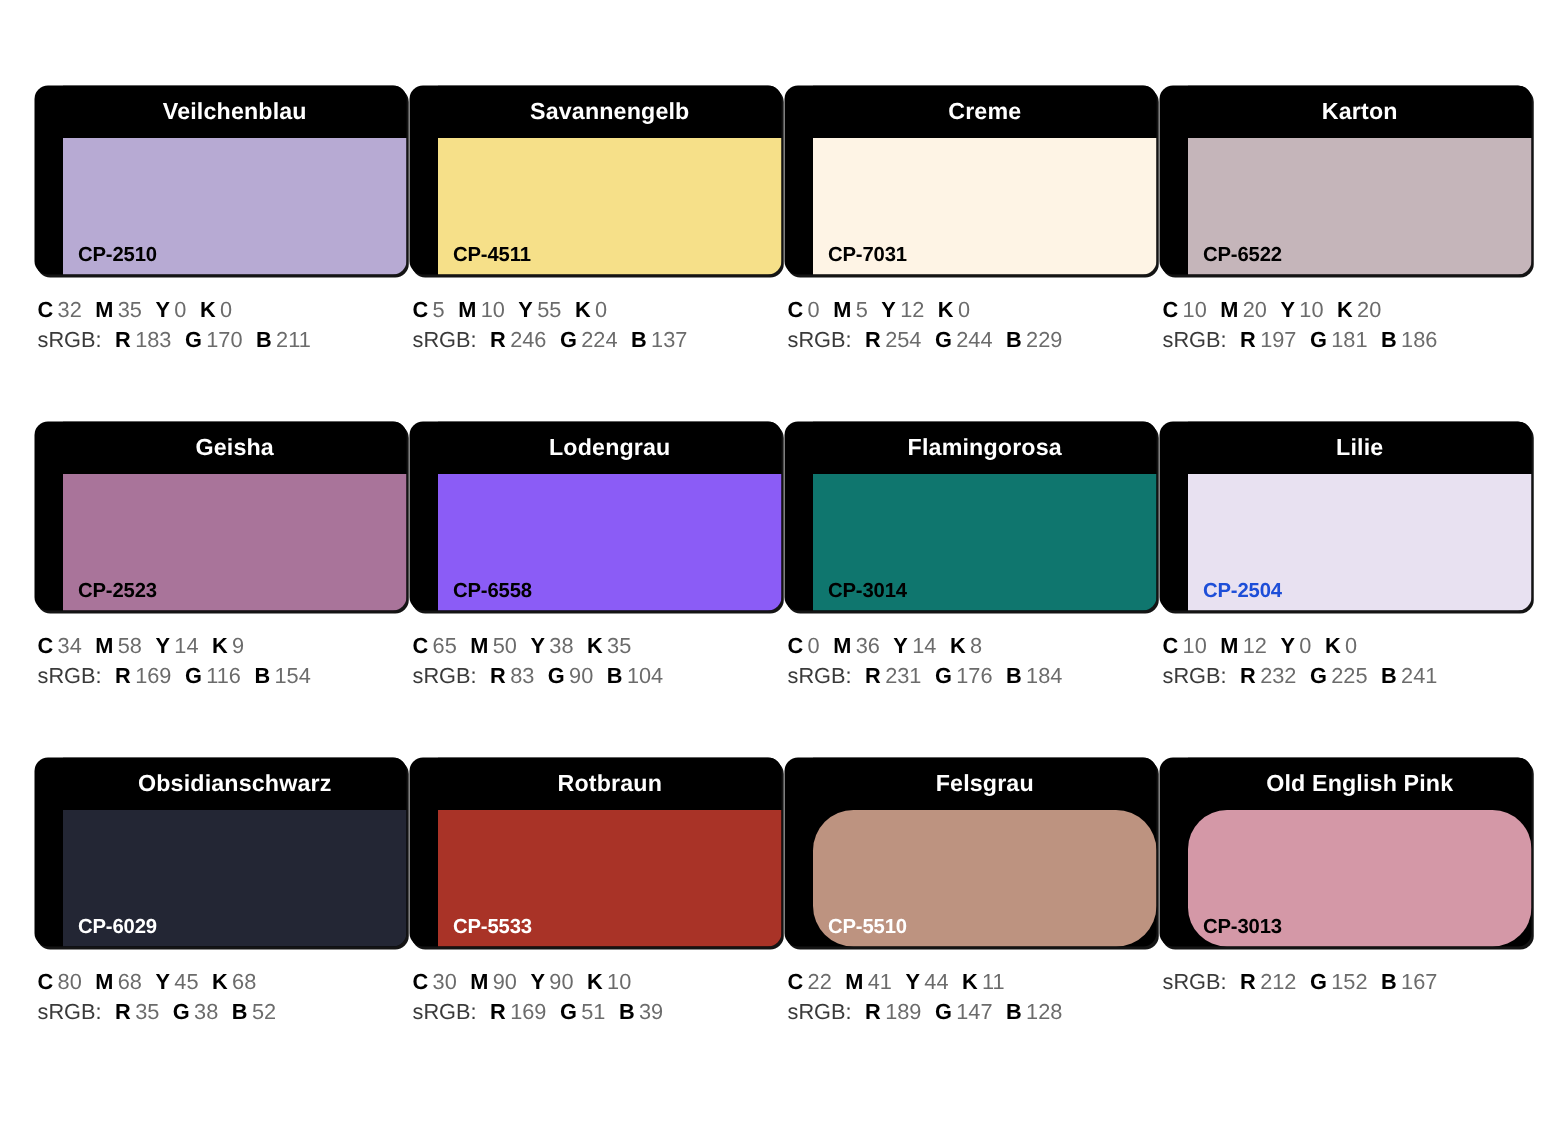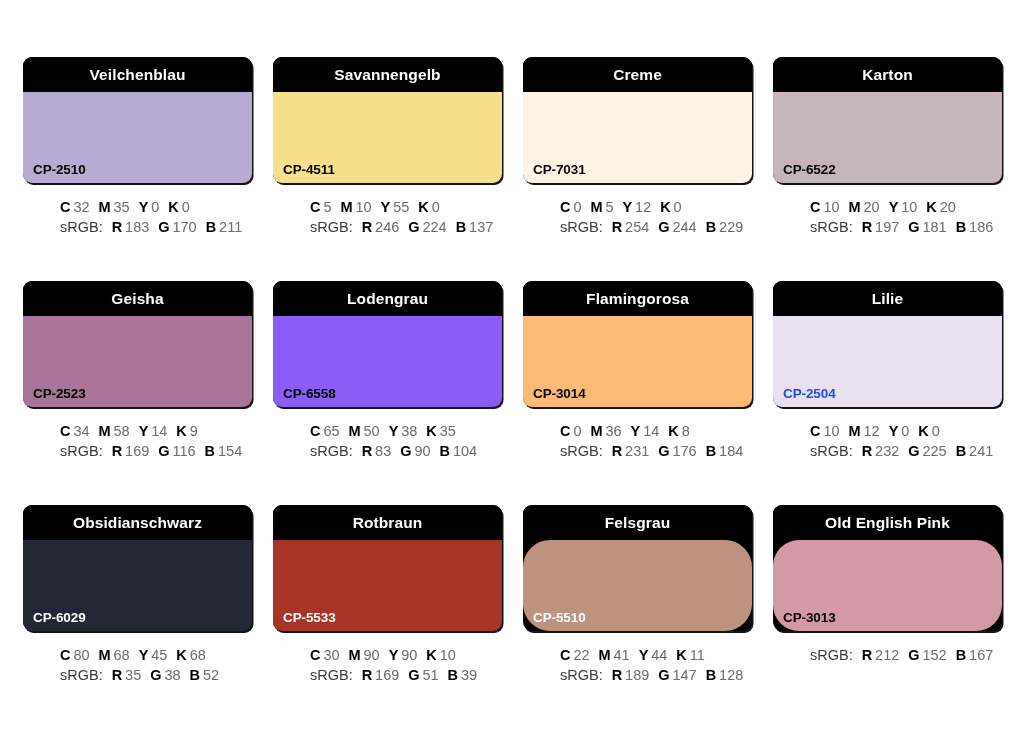--- a/index.html
+++ b/index.html
@@ -38,20 +38,21 @@
 
   
   .card {
     position: relative;
     width: 229px;
     height: 126px;
     border-radius: 9px;
     overflow: hidden;
     background: #000000;
     box-shadow: 1.5px 2px 0 0 rgba(0,0,0,0.92);
+    padding-left: 19px;
   }
 
   .card-header {
     height: 35px;
     background: #000000;
     display: flex;
     align-items: center;
     justify-content: center;
     box-sizing: border-box;
     padding: 0 8px;
@@ -80,21 +81,20 @@
     font-size: 13.5px;
     font-weight: bold;
     letter-spacing: -0.1px;
     line-height: 1;
   }
 
   
   .specs {
     margin-top: 14px;
     padding-left: 2px;
-    margin-left: 35px;
   }
 
   .spec-line {
     font-size: 14.5px;
     line-height: 20px;
     color: #5e5e5e;
     white-space: nowrap;
   }
 
   .spec-line .k {
@@ -199,21 +199,21 @@
     <div class="specs">
       <div class="spec-line"><span class="spec-pair"><span class="k">C</span><span class="v"> 65</span></span><span class="spec-pair"><span class="k">M</span><span class="v"> 50</span></span><span class="spec-pair"><span class="k">Y</span><span class="v"> 38</span></span><span class="spec-pair"><span class="k">K</span><span class="v"> 35</span></span></div>
       <div class="spec-line"><span class="lead spec-pair">sRGB:</span><span class="spec-pair"><span class="k">R</span><span class="v"> 83</span></span><span class="spec-pair"><span class="k">G</span><span class="v"> 90</span></span><span class="spec-pair"><span class="k">B</span><span class="v"> 104</span></span></div>
     </div>
   </div>
       <div class="swatch-cell">
     <div class="card">
       <div class="card-header">
         <span class="card-title">Flamingorosa</span>
       </div>
-      <div class="card-body" style="background: #fdba74;">
+      <div class="card-body" style="background: #0f766e;">
         <span class="card-code" style="color: rgb(0, 0, 0);">CP-3014</span>
       </div>
     </div>
     <div class="specs">
       <div class="spec-line"><span class="spec-pair"><span class="k">C</span><span class="v"> 0</span></span><span class="spec-pair"><span class="k">M</span><span class="v"> 36</span></span><span class="spec-pair"><span class="k">Y</span><span class="v"> 14</span></span><span class="spec-pair"><span class="k">K</span><span class="v"> 8</span></span></div>
       <div class="spec-line"><span class="lead spec-pair">sRGB:</span><span class="spec-pair"><span class="k">R</span><span class="v"> 231</span></span><span class="spec-pair"><span class="k">G</span><span class="v"> 176</span></span><span class="spec-pair"><span class="k">B</span><span class="v"> 184</span></span></div>
     </div>
   </div>
       <div class="swatch-cell">
     <div class="card">

